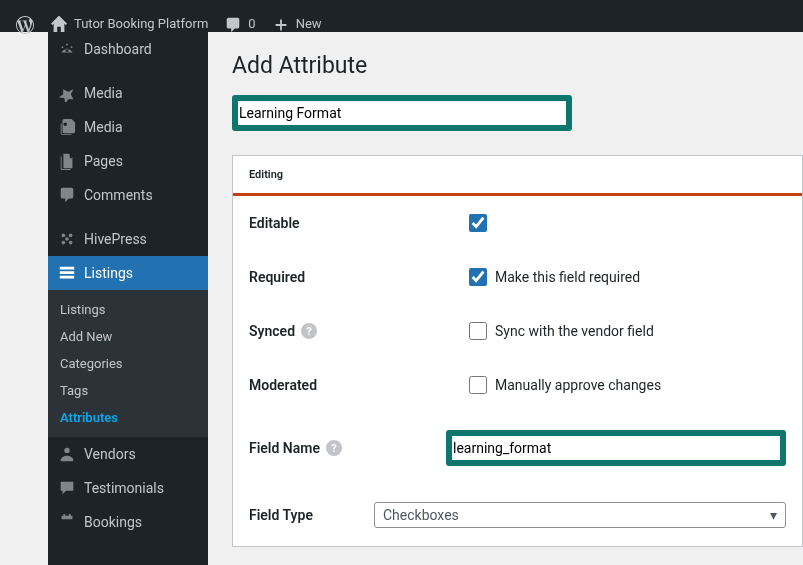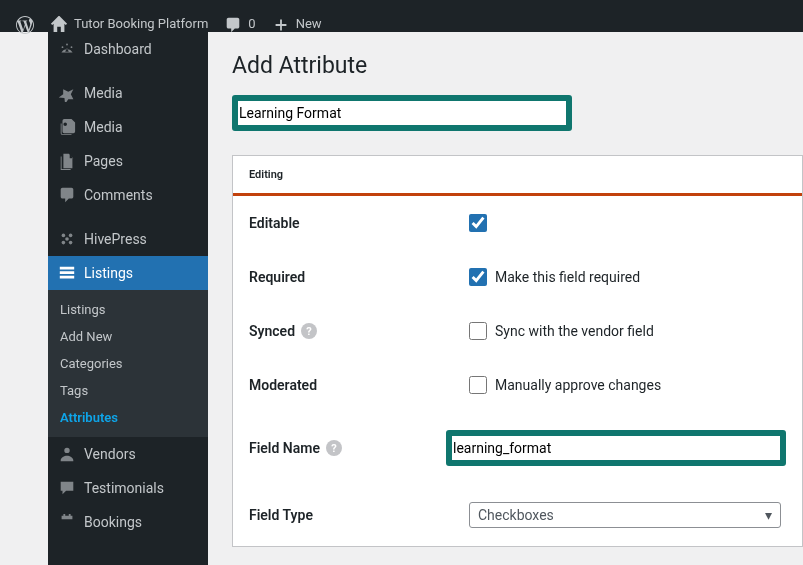--- a/index.html
+++ b/index.html
@@ -21,21 +21,21 @@
 .page-title { font-size: 23px; font-weight: 400; color: #1d2327; margin-bottom: 16px; }
 .title-input { width: 100%; padding: 8px 12px; font-size: 20px; border: 1px solid #8c8f94; border-radius: 3px; margin-bottom: 24px; background: #fff; }
 .panel { border: 1px solid #c3c4c7; background: #fff; }
 .panel-header { padding: 12px 16px; border-bottom: 3px solid #c2410c; font-weight: 600; font-size: 11px; color: #1d2327; }
 .form-row { display: flex; padding: 18px 16px; align-items: center; }
 .form-label { width: 220px; font-weight: 600; font-size: 14px; color: #1d2327; display: flex; align-items: center; gap: 6px; }
 .form-control { flex: 1; display: flex; align-items: center; gap: 8px; font-size: 14px; color: #1d2327; }
 .help-icon { width: 16px; height: 16px; border-radius: 50%; background: #c3c4c7; color: #fff; display: inline-flex; align-items: center; justify-content: center; font-size: 11px; font-weight: bold; }
 input[type="checkbox"] { width: 18px; height: 18px; cursor: pointer; accent-color: #2271b1; }
 input[type="text"] { padding: 4px 1px; border: 6px solid #0f766e; border-radius: 3px; font-size: 14px; width: 340px; }
-.select-box { padding: 4px 8px; border: 1px solid #8c8f94; border-radius: 3px; font-size: 14px; width: 312px; background: #fff; display: flex; justify-content: space-between; align-items: center; cursor: pointer; color: #50575e; }
+.select-box { padding: 4px 8px; border: 1px solid #8c8f94; border-radius: 3px; font-size: 14px; width: 412px; background: #fff; display: flex; justify-content: space-between; align-items: center; cursor: pointer; color: #50575e; }
 </style>
 </head>
 <body>
 
 <div class="topbar">
   <div class="tb-item">
     <svg viewBox="0 0 20 20">
         <path d="M10 0C4.5 0 0 4.5 0 10s4.5 10 10 10 10-4.5 10-10S15.5 0 10 0zM1 10c0-1.3.3-2.5.8-3.6l4.3 11.8C3.1 16.8 1 13.6 1 10zm9 9c-.9 0-1.7-.1-2.5-.4l2.7-7.8 2.8 7.6c0 .1 0 .1.1.1-1 .3-2 .5-3.1.5zm1.2-13.2c.5 0 1-.1 1-.1.5 0 .4-.7 0-.7 0 0-1.4.1-2.4.1-.9 0-2.3-.1-2.3-.1-.5 0-.5.7-.1.7 0 0 .5.1 1 .1l1.4 3.8L8 15.4 4.7 5.8c.5 0 1-.1 1-.1.5 0 .4-.7 0-.7 0 0-1.4.1-2.4.1h-.6C4.3 2.7 7 1 10 1c2.3 0 4.3.9 5.9 2.3h-.1c-.9 0-1.5.7-1.5 1.5 0 .7.4 1.3.8 2 .3.6.7 1.3.7 2.4 0 .7-.3 1.6-.7 2.8l-.9 2.9-3-9.1zm3.3 12.1l2.8-7.9c.5-1.3.7-2.3.7-3.2 0-.3 0-.6-.1-.9C18.6 7.2 19 8.5 19 10c0 3.2-1.7 5.9-4.5 7.9z"></path>
       </svg>
   </div>

